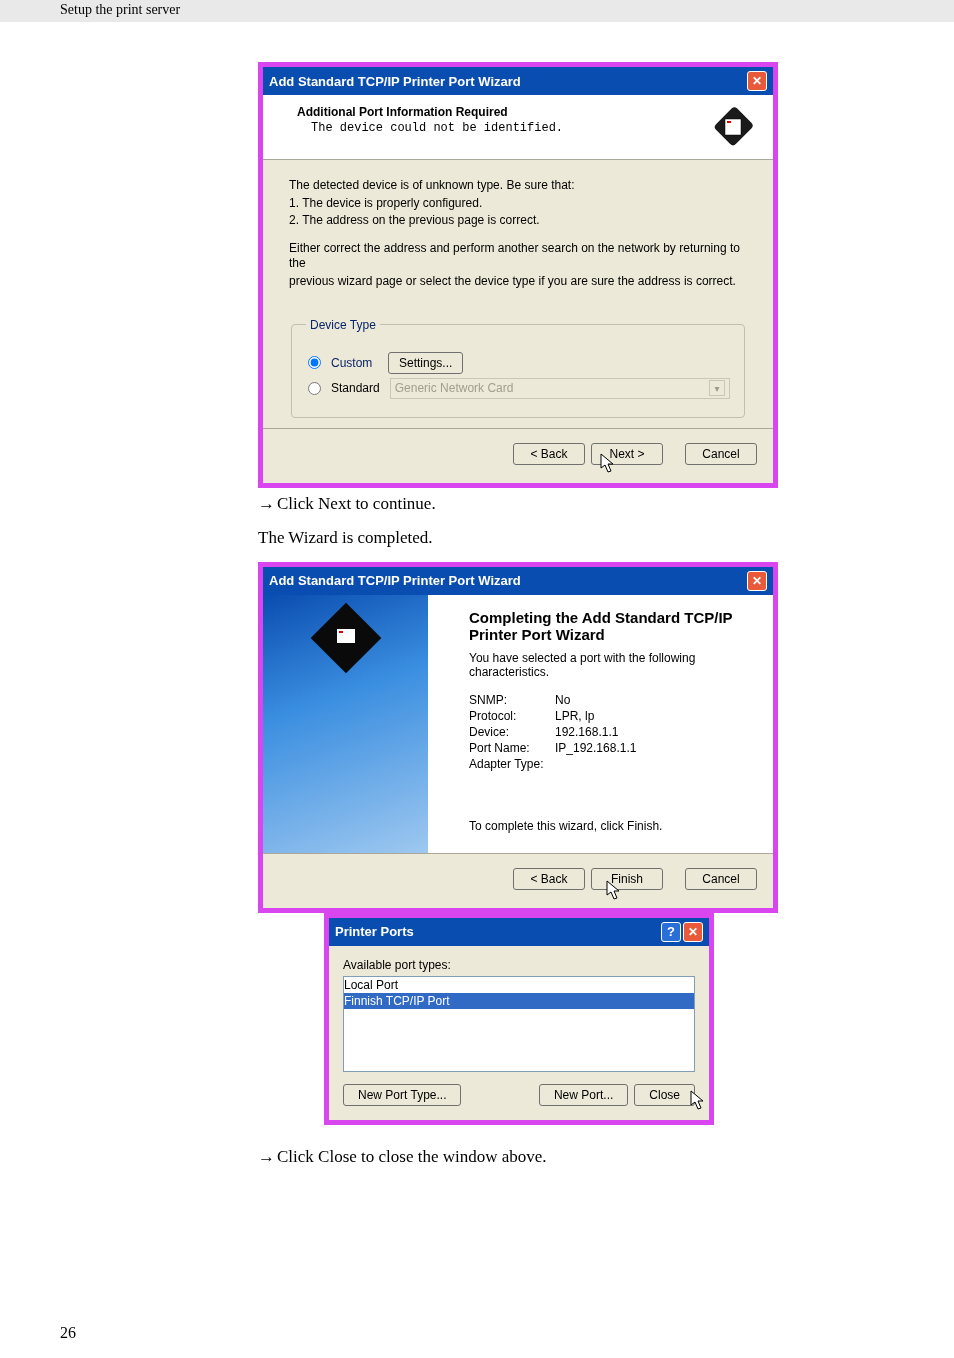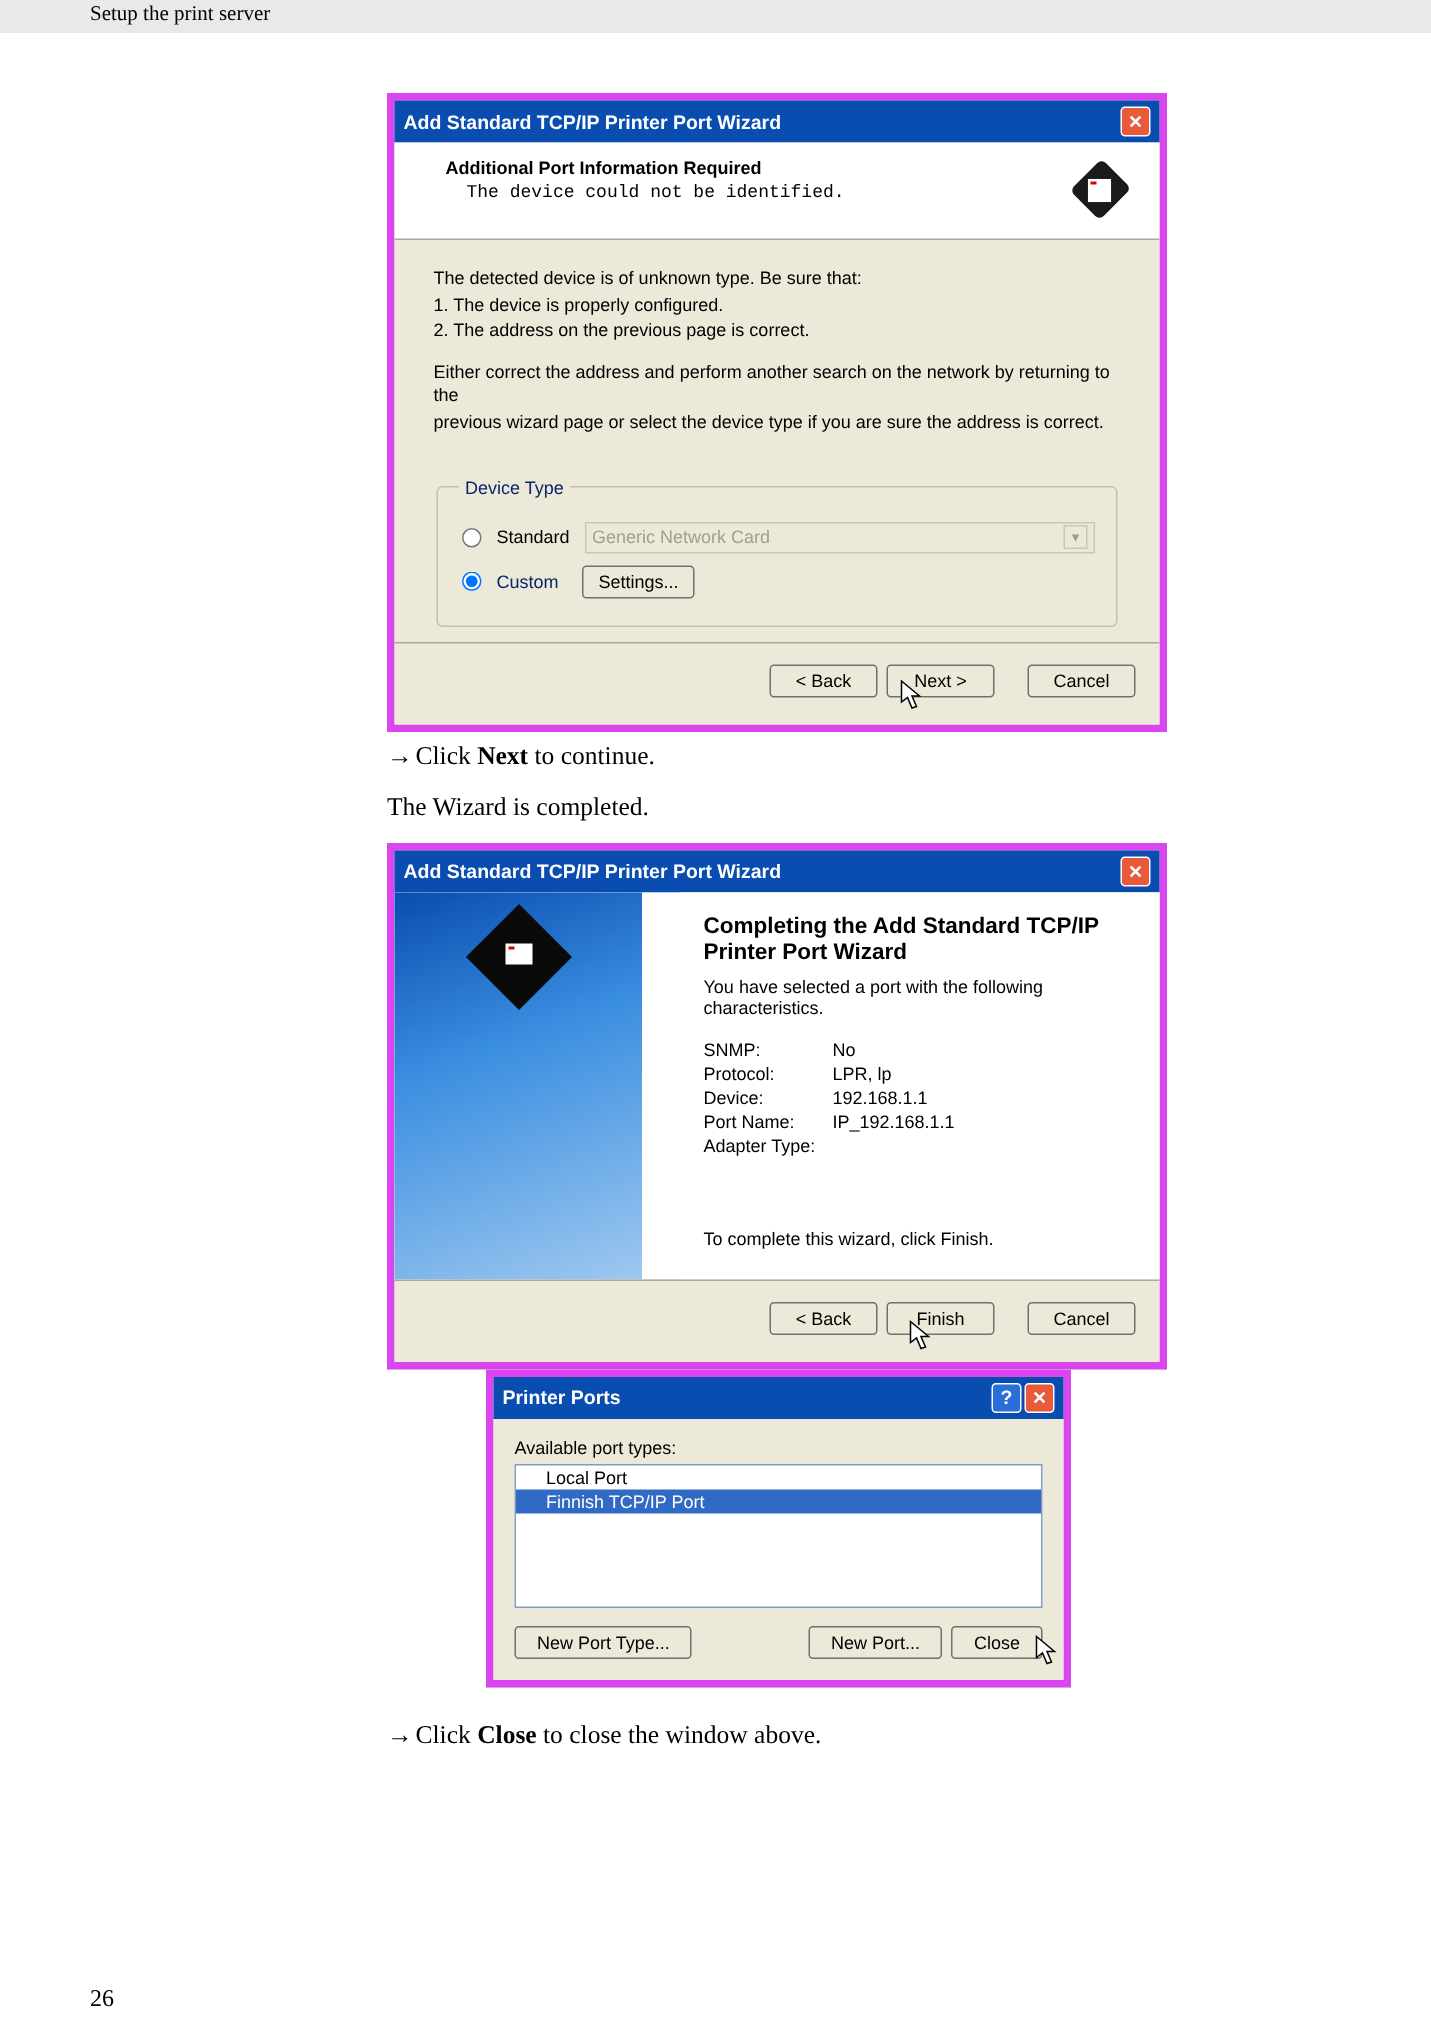--- a/index.html
+++ b/index.html
@@ -130,21 +130,21 @@
     padding:14px 16px 18px 16px;
     display:flex; justify-content:flex-end; gap:6px;
     position:relative;
   }
   .instruction {
     font-family:"Times New Roman", serif;
     font-size:17px;
     margin:6px 0 14px 0;
   }
   .arrow-bullet::before { content:"→"; margin-right:2px; }
-  .bold { font-weight:bold; }
+  .bold { font-weight:normal; }
   .cursor-icon {
     position:absolute;
     pointer-events:none;
   }
   .cursor-icon svg { width:18px; height:22px; }
 
   
   .two-col {
     display:flex;
     background:#fff;
@@ -189,21 +189,21 @@
   .ports-body {
     padding:12px 14px 14px 14px;
     background:#ece9d8;
   }
   .ports-list {
     background:#fff;
     border:1px solid #7f9db9;
     height:96px;
     margin:4px 0 12px 0;
   }
-  .ports-list .item { padding:1px 20px; }
+  .ports-list .item { padding:1px 0; }
   .ports-list .item.selected {
     background:#316ac5; color:#fff;
   }
   .ports-footer {
     display:flex; justify-content:flex-start; gap:6px;
     position:relative;
   }
   .ports-footer .spacer { flex:1; }
   .page-number {
     position:absolute;
@@ -244,36 +244,36 @@
     </div>
     <div class="wiz-body">
       <p>The detected device is of unknown type.  Be sure that:</p>
       <p>1.  The device is properly configured.</p>
       <p>2.  The address on the previous page is correct.</p>
       <p class="spaced">Either correct the address and perform another search on the network by returning to the</p>
       <p>previous wizard page or select the device type if you are sure the address is correct.</p>
 
       <fieldset class="device-type">
         <legend>Device Type</legend>
+        <div class="radio-row" style="margin-top:8px;">
+          <label style="display:flex;align-items:center;gap:6px;min-width:72px;">
+            <input type="radio" name="dt" checked="" style="">
+            <span class="custom-label">Custom</span>
+          </label>
+          <button class="xp-button small">Settings...</button>
+        </div>
         <div class="radio-row">
           <label style="display:flex;align-items:center;gap:6px;min-width:72px;">
             <input type="radio" name="dt" style="">
             <span>Standard</span>
           </label>
           <div class="dropdown-disabled">
             <span>Generic Network Card</span>
             <span class="arrow">▾</span>
           </div>
-        </div>
-        <div class="radio-row" style="margin-top:8px;">
-          <label style="display:flex;align-items:center;gap:6px;min-width:72px;">
-            <input type="radio" name="dt" checked="" style="">
-            <span class="custom-label">Custom</span>
-          </label>
-          <button class="xp-button small">Settings...</button>
         </div>
       </fieldset>
     </div>
     <div class="wiz-footer">
       <button class="xp-button">&lt; Back</button>
       <button class="xp-button">Next &gt;</button>
       <span style="width:10px;"></span>
       <button class="xp-button">Cancel</button>
       <div class="cursor-icon" style="right:156px; bottom:6px;">
         <svg viewBox="0 0 18 22">

